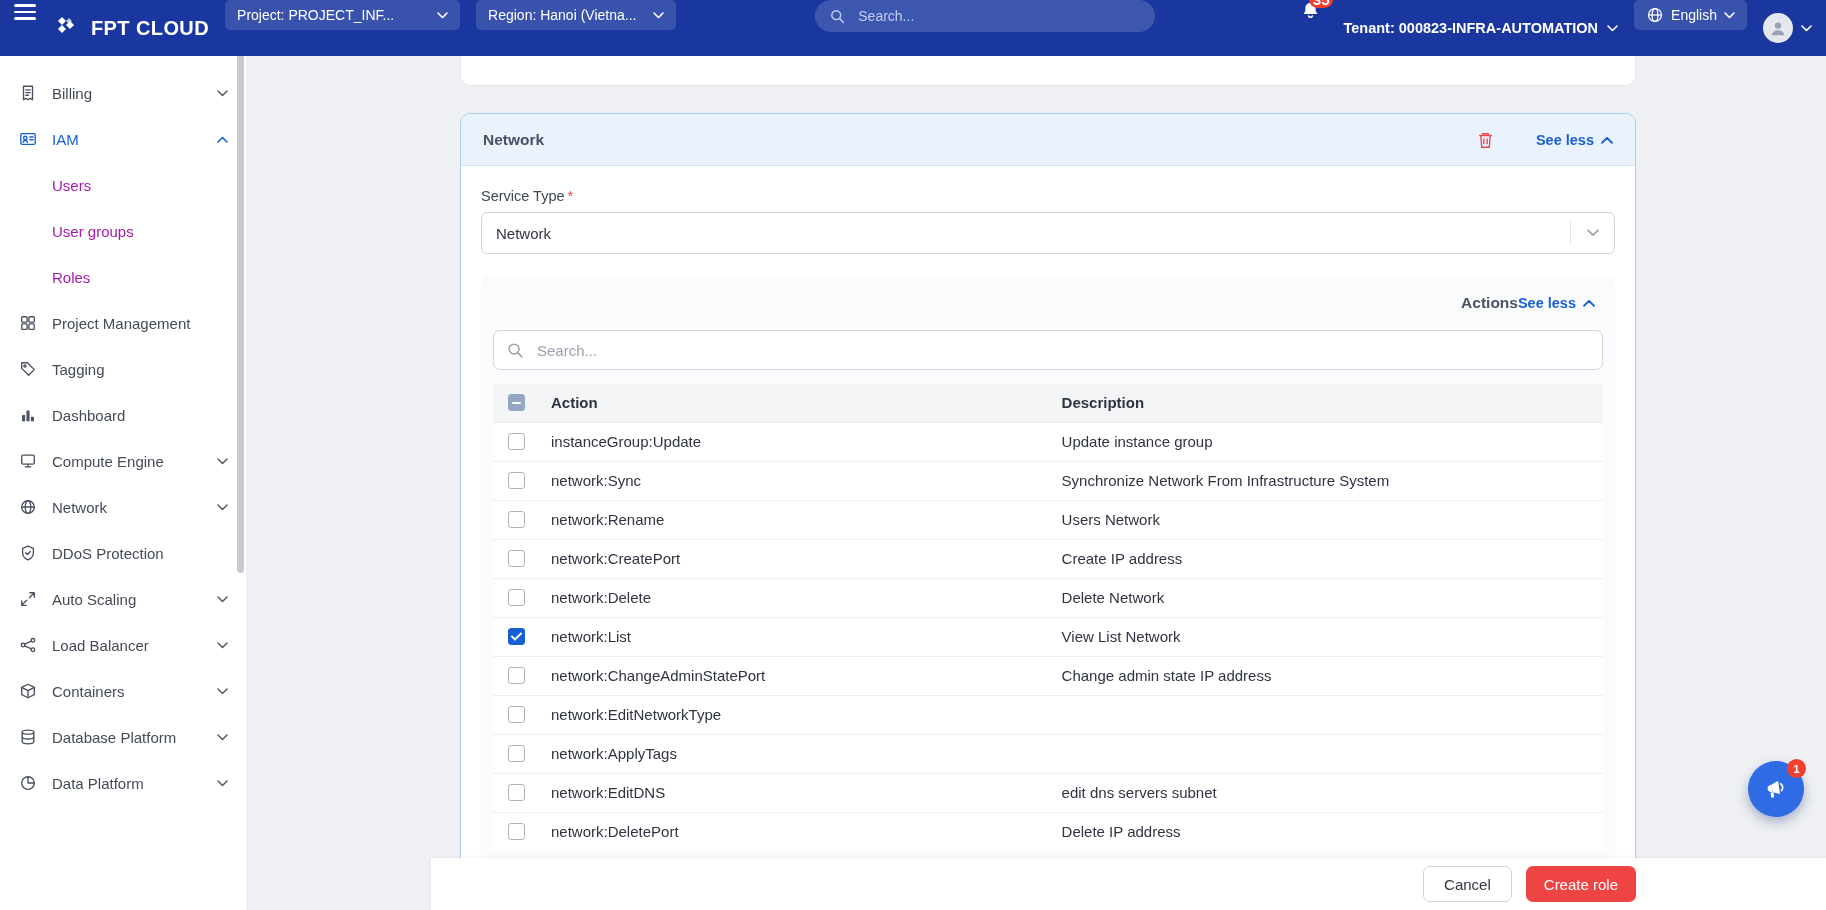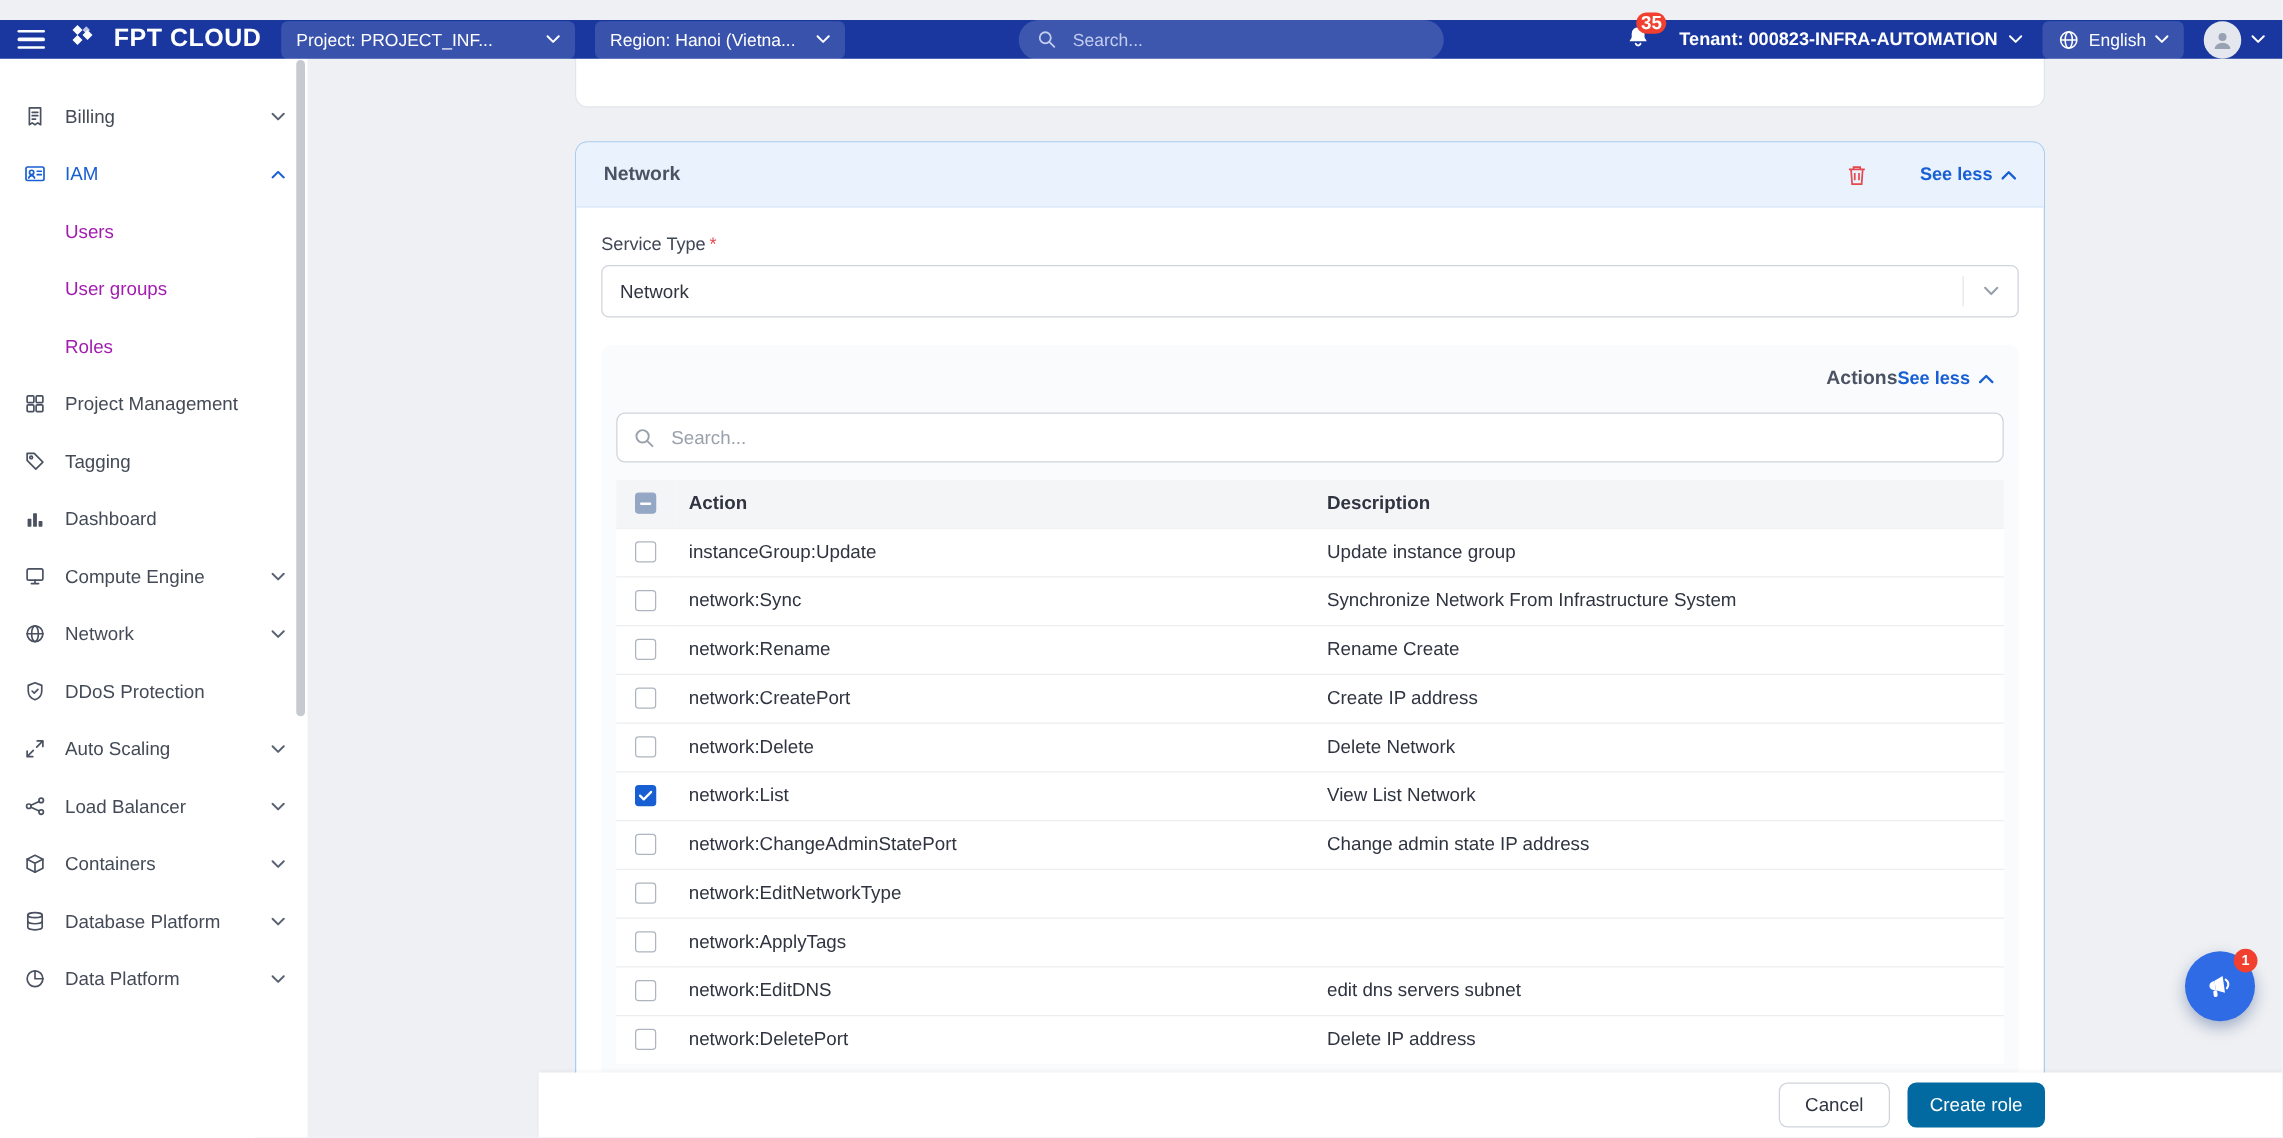--- a/index.html
+++ b/index.html
@@ -1,22 +1,22 @@
 <!DOCTYPE html>
 <html><head>
 <meta charset="utf-8">
 <style>
   * { box-sizing: border-box; }
   html,body { margin:0; padding:0; width:1826px; height:910px; overflow:hidden;
     font-family:"Liberation Sans", sans-serif; background:#eef0f3; color:#2f3440; }
   #app { position:relative; width:1826px; height:910px; overflow:hidden; }
 
   
-  .topbar { position:absolute; top:16px; left:0; right:0; height:31px; background:#19379f;
-    display:flex; align-items:center; gap:16px; padding:0 14px; color:#fff; z-index:40; }
+  .topbar { position:absolute; top:0; left:0; right:0; height:56px; background:#19379f;
+    display:flex; gap:16px; padding:0 14px; color:#fff; z-index:40; }
   .burger { width:22px; cursor:pointer; flex:0 0 auto; }
   .burger span { display:block; height:2.5px; background:#fff; margin:4px 0; border-radius:2px; }
   .logo { display:flex; align-items:center; gap:9px; font-weight:bold; font-size:20px; letter-spacing:.4px; white-space:nowrap; }
   .top-pill { background:rgba(255,255,255,.14); border-radius:5px; height:30px; display:flex;
     align-items:center; gap:10px; padding:0 12px; font-size:14px; cursor:pointer; white-space:nowrap; }
   .top-pill .pill-text { overflow:hidden; text-overflow:ellipsis; flex:1; }
   .pill-project { width:235px; }
   .pill-region { width:200px; }
   .spacer { flex:1; }
   .top-search { background:rgba(255,255,255,.16); border-radius:17px; height:32px; width:340px;
@@ -87,21 +87,21 @@
   .cb.checked { background:#175fd3; border-color:#175fd3; }
   .cb.indet { background:#94a7c4; border-color:#94a7c4; }
   .indet-dash { width:9px; height:2px; background:#fff; border-radius:1px; }
 
   
   .footer { position:absolute; left:185px; right:0; bottom:0; height:52px; background:#fff; display:flex;
     align-items:center; justify-content:flex-end; gap:14px; padding-right:190px; z-index:20;
     box-shadow:0 -1px 4px rgba(0,0,0,.05); }
   .btn-cancel { height:36px; padding:0 20px; border:1px solid #cfd4db; border-radius:7px; background:#fff;
     font-size:15px; color:#2f3440; cursor:pointer; font-family:inherit; }
-  .btn-primary { height:36px; padding:0 18px; border:none; border-radius:7px; background:#0369a1;
+  .btn-primary { height:36px; padding:0 18px; border:none; border-radius:7px; background:#ef4444;
     color:#fff; font-size:15px; cursor:pointer; font-family:inherit; }
 
   
   .chat-fab { position:absolute; right:22px; bottom:93px; width:56px; height:56px; border-radius:50%;
     background:#2e6be5; display:flex; align-items:center; justify-content:center; cursor:pointer;
     box-shadow:0 5px 12px rgba(20,50,120,.35); z-index:25; }
   .fab-badge { position:absolute; top:-2px; right:-2px; background:#f1402f; color:#fff; width:19px; height:19px;
     border-radius:50%; font-size:11.5px; display:flex; align-items:center; justify-content:center; font-weight:bold; }
 </style>
 </head>
@@ -423,21 +423,21 @@
                     <div class="cb"></div>
                   </td>
                   <td>network:Sync</td>
                   <td>Synchronize Network From Infrastructure System</td>
                 </tr>
                 <tr>
                   <td class="cb-cell">
                     <div class="cb"></div>
                   </td>
                   <td>network:Rename</td>
-                  <td>Rename Create</td>
+                  <td>Users Network</td>
                 </tr>
                 <tr>
                   <td class="cb-cell">
                     <div class="cb"></div>
                   </td>
                   <td>network:CreatePort</td>
                   <td>Create IP address</td>
                 </tr>
                 <tr>
                   <td class="cb-cell">

